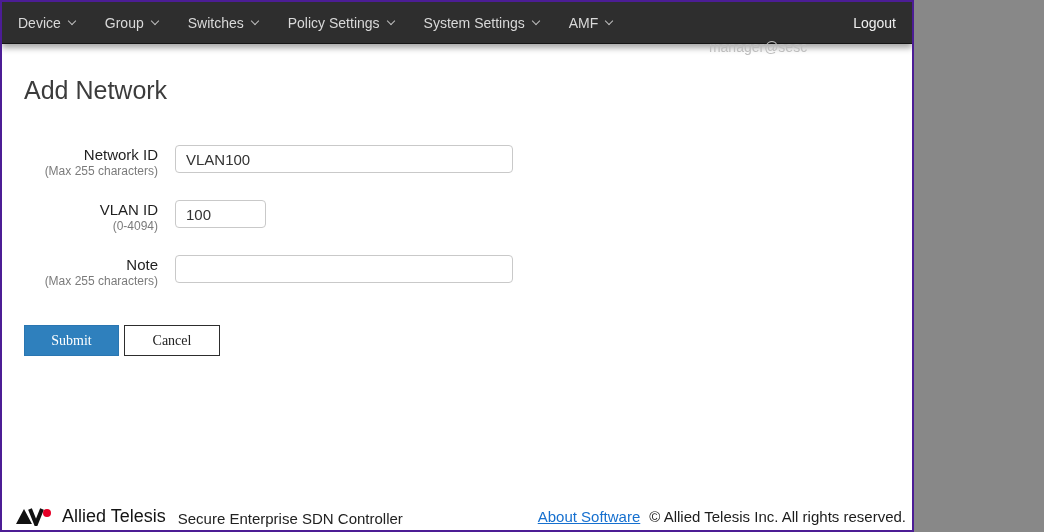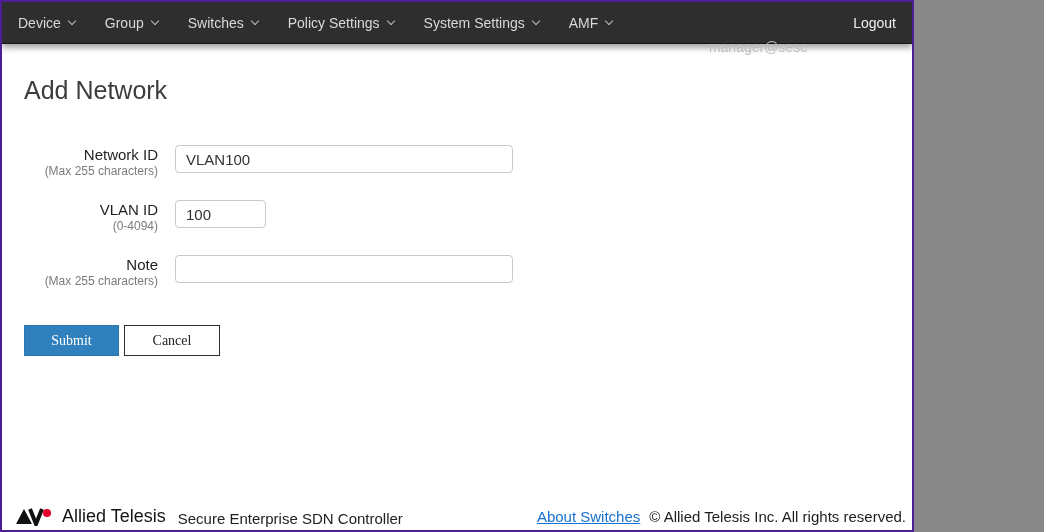--- a/index.html
+++ b/index.html
@@ -142,18 +142,18 @@
         <svg width="40" height="18" viewBox="0 0 40 18">
           <polygon points="0,16 8,1 16,16" fill="#111"></polygon>
           <path d="M14,1 L20,16 L26,1" fill="none" stroke="#111" stroke-width="4"></path>
           <circle cx="31" cy="5" r="4" fill="#e60027"></circle>
         </svg>
       </span>
       <span class="brand-name">Allied Telesis</span>
       <span class="product-name">Secure Enterprise SDN Controller</span>
     </div>
     <div class="footer-right">
-      <a class="about-link">About Switches</a>
+      <a class="about-link">About Software</a>
       <span class="copyright">© Allied Telesis Inc. All rights reserved.</span>
     </div>
   </div>
 
 </div>
 
 </body></html>

